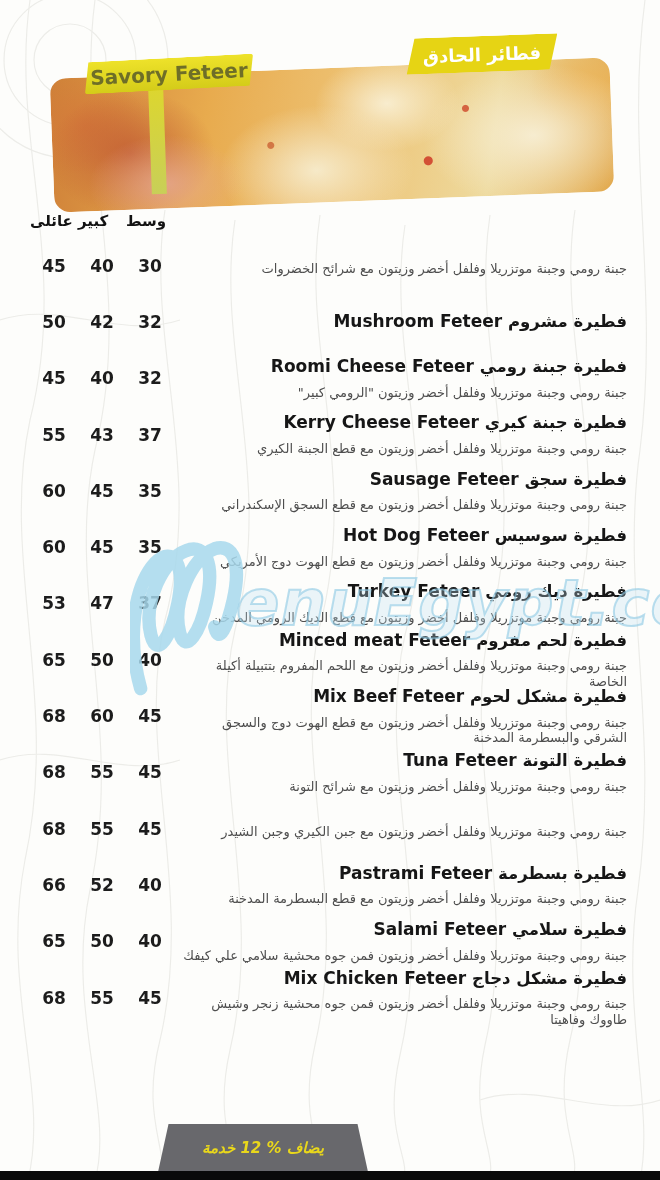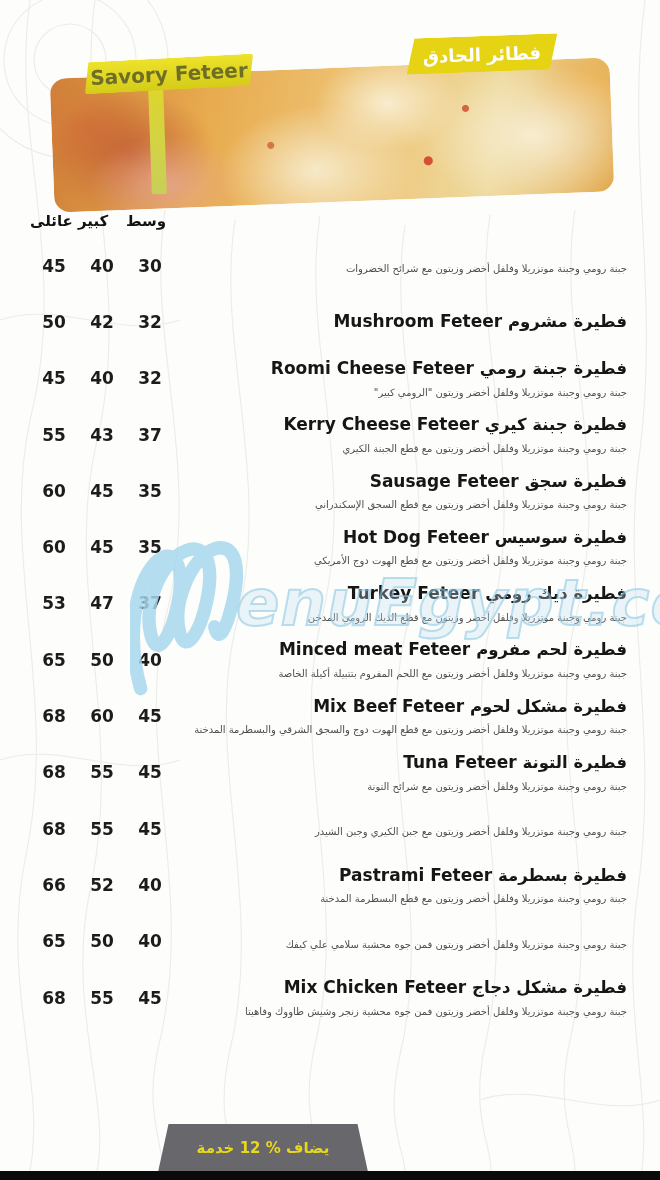--- a/index.html
+++ b/index.html
@@ -39,34 +39,34 @@
   .size-header span{width:48px;text-align:left;}
 
   
   .menu{position:absolute;top:236px;left:0;right:0;z-index:2;}
   .item{height:56.3px;display:flex;align-items:center;padding-top:3px;box-sizing:border-box;}
   .prices{display:flex;margin-left:30px;width:150px;flex:none;}
   .price{width:48px;text-align:center;font-weight:bold;font-size:17px;color:#1c1c1c;}
   .tt{flex:1;text-align:right;margin-right:33px;}
   .title{font-weight:bold;font-size:17px;color:#161616;line-height:1.25;}
   .title .ar{font-size:16.5px;}
-  .desc{font-size:10px;color:#4e4e4e;margin-top:7px;line-height:1.2;}
+  .desc{font-size:13px;color:#4e4e4e;margin-top:7px;line-height:1.2;}
 
   
   .watermark{position:absolute;left:0;top:0;width:100%;height:100%;z-index:6;pointer-events:none;}
   .wm-m{position:absolute;left:130px;top:524px;}
   .wm-text{position:absolute;left:236px;top:566px;font-size:64px;font-style:italic;font-weight:bold;
            color:rgba(191,226,242,0.30);-webkit-text-stroke:2px rgba(142,201,228,0.6);
            letter-spacing:1px;white-space:nowrap;}
 
   
   .footer-banner{position:absolute;left:158px;top:1124px;width:210px;height:48px;z-index:3;
                  background:#68686c;clip-path:polygon(5% 0,95% 0,100% 100%,0 100%);
                  display:flex;align-items:center;justify-content:center;}
-  .footer-note{color:#e9d71b;font-weight:bold;font-size:15px;}
+  .footer-note{color:#e9d71b;font-weight:bold;font-size:15px;font-style:italic;}
   .bottom-bar{position:absolute;left:0;top:1171px;width:660px;height:9px;background:#0a0a0a;z-index:3;}
 </style>
 </head>
 <body>
 
 <div class="page">
 
   <svg class="contours" width="660" height="1180" viewBox="0 0 660 1180">
     <g fill="none" stroke="#ebebe7" stroke-width="1.2" opacity="0.9">
       <circle cx="70" cy="60" r="36"></circle>
@@ -275,20 +275,24 @@
       </div>
     </div>
 
     <div class="item">
       <div class="prices">
         <span class="price">65</span>
         <span class="price">50</span>
         <span class="price">40</span>
       </div>
       <div class="tt">
+        <div class="title" dir="rtl">
+          <span class="ar">فطيرة سلامي</span>
+          <span class="en">Salami Feteer</span>
+        </div>
         <div class="desc" dir="rtl">جبنة رومي وجبنة موتزريلا وفلفل أخضر وزيتون فمن جوه محشية سلامي علي كيفك</div>
       </div>
     </div>
 
     <div class="item">
       <div class="prices">
         <span class="price">68</span>
         <span class="price">55</span>
         <span class="price">45</span>
       </div>

